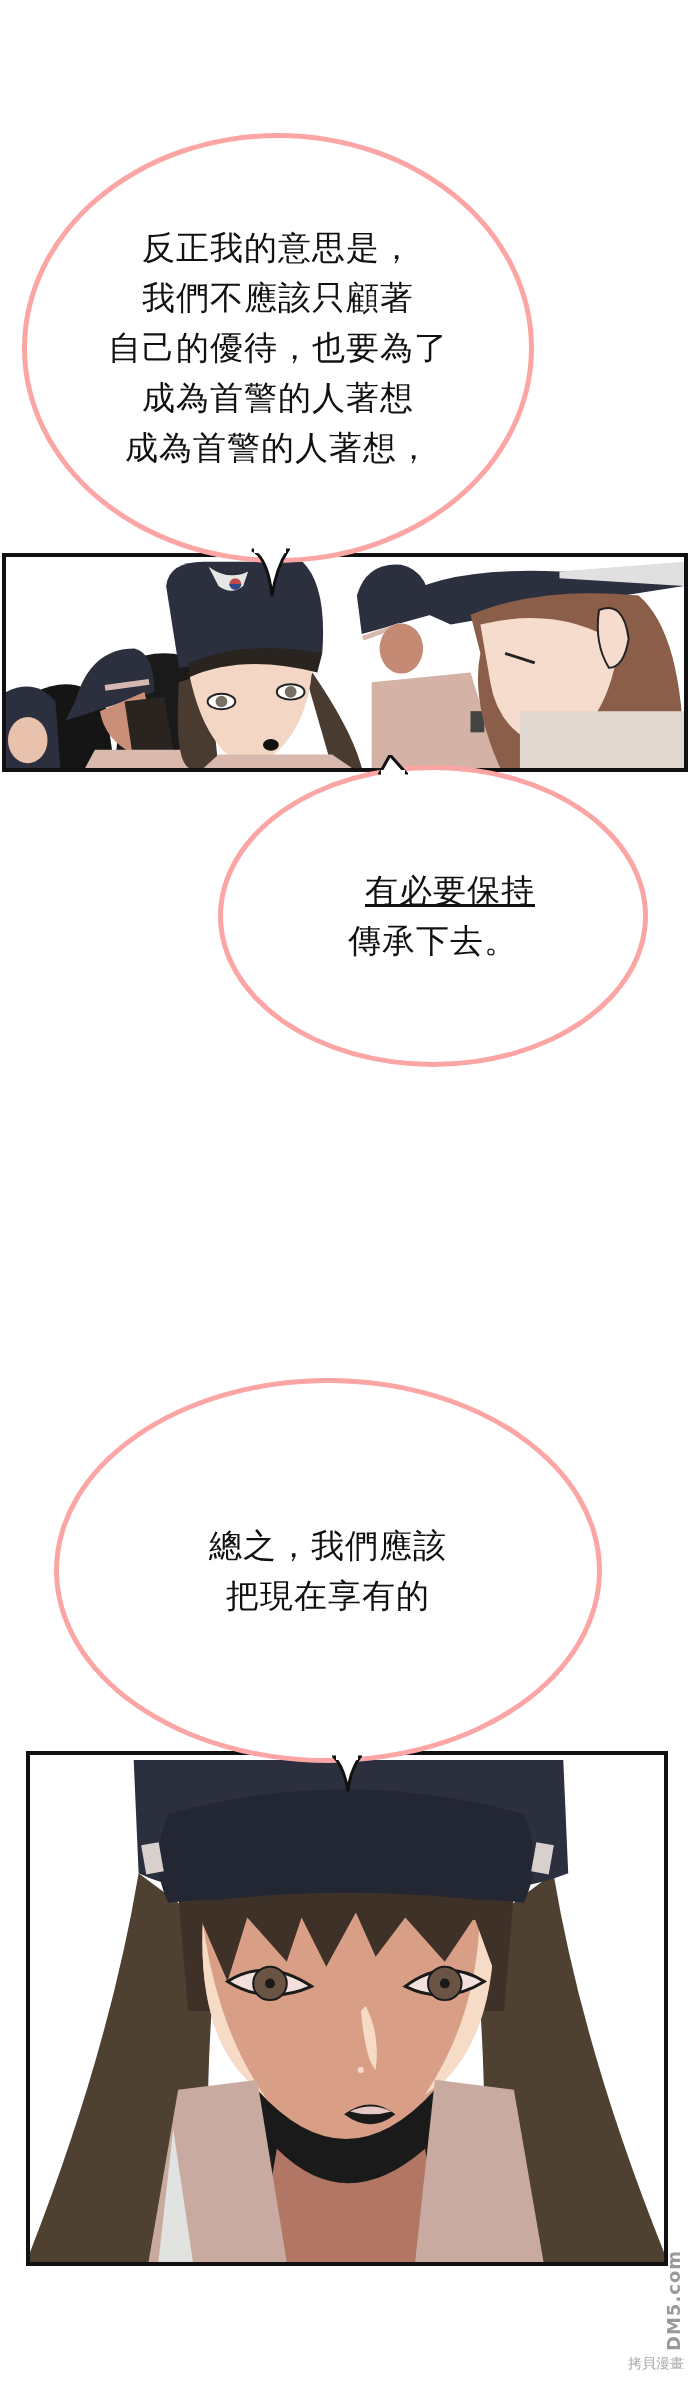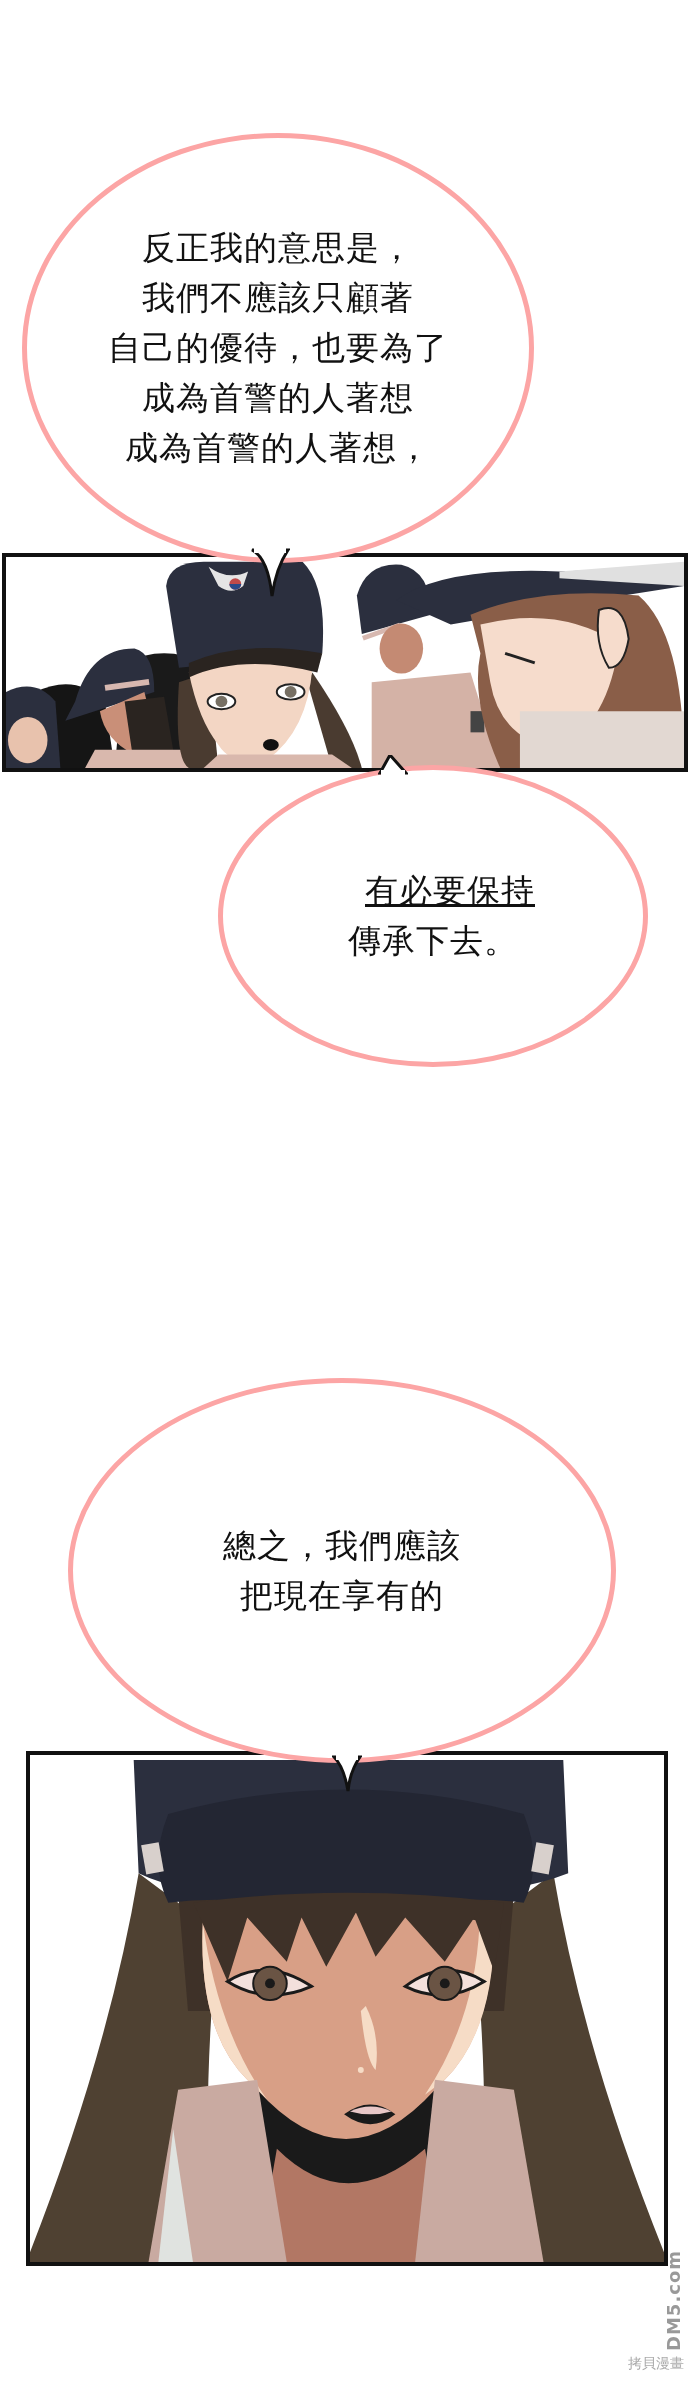--- a/index.html
+++ b/index.html
@@ -82,21 +82,21 @@
 
 <div class="bubble" style="left:218px; top:765px; width:430px; height:302px;">
   <div class="line" style="padding-left:34px;text-decoration:underline;">有必要保持</div>
   <div class="line">傳承下去。</div>
 </div>
 <svg class="tail" style="left:378px; top:755px;" width="30" height="20" viewBox="0 0 30 20">
   <path d="M2 18 L12 0 L28 18 Z" fill="#fff" stroke="#111" stroke-width="3"></path>
   <rect x="3" y="15" width="24" height="6" fill="#fff"></rect>
 </svg>
 
-<div class="bubble" style="left:68px; top:1378px; width:548px; height:385px;">
+<div class="bubble" style="left:54px; top:1378px; width:548px; height:385px;">
   <div class="line">總之，我們應該</div>
   <div class="line">把現在享有的</div>
 </div>
 <svg class="tail" style="left:332px; top:1755px;" width="30" height="38" viewBox="0 0 30 38">
   <path d="M2 2 Q12 12 16 36 Q18 16 28 2 Z" fill="#fff" stroke="#111" stroke-width="3"></path>
   <rect x="4" y="0" width="22" height="5" fill="#fff"></rect>
 </svg>
 
 <div class="panel" style="left:26px; top:1751px; width:642px; height:515px;">
   <svg viewBox="0 0 642 515" preserveAspectRatio="none">

